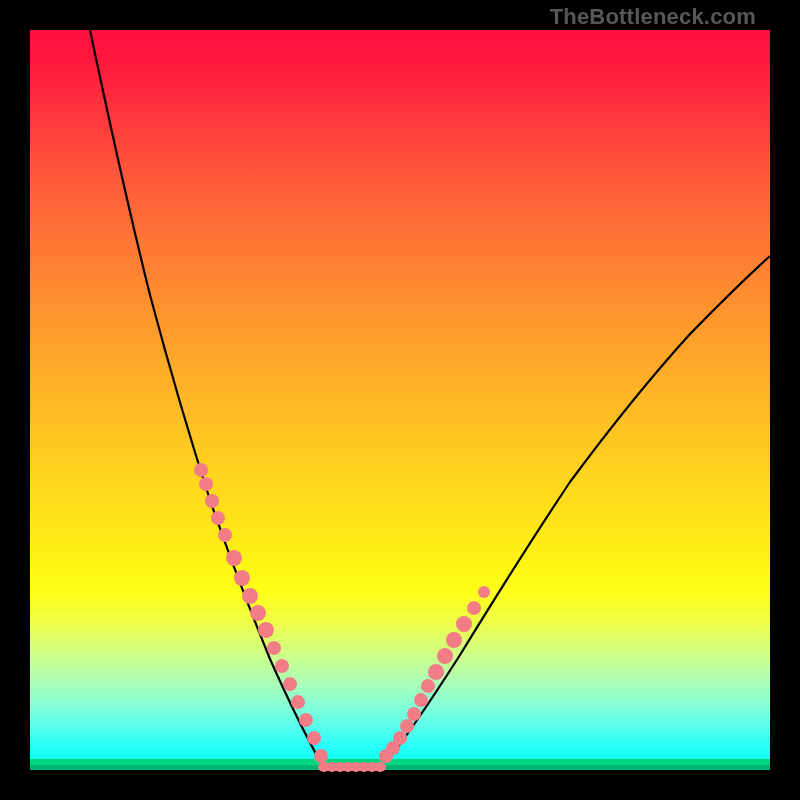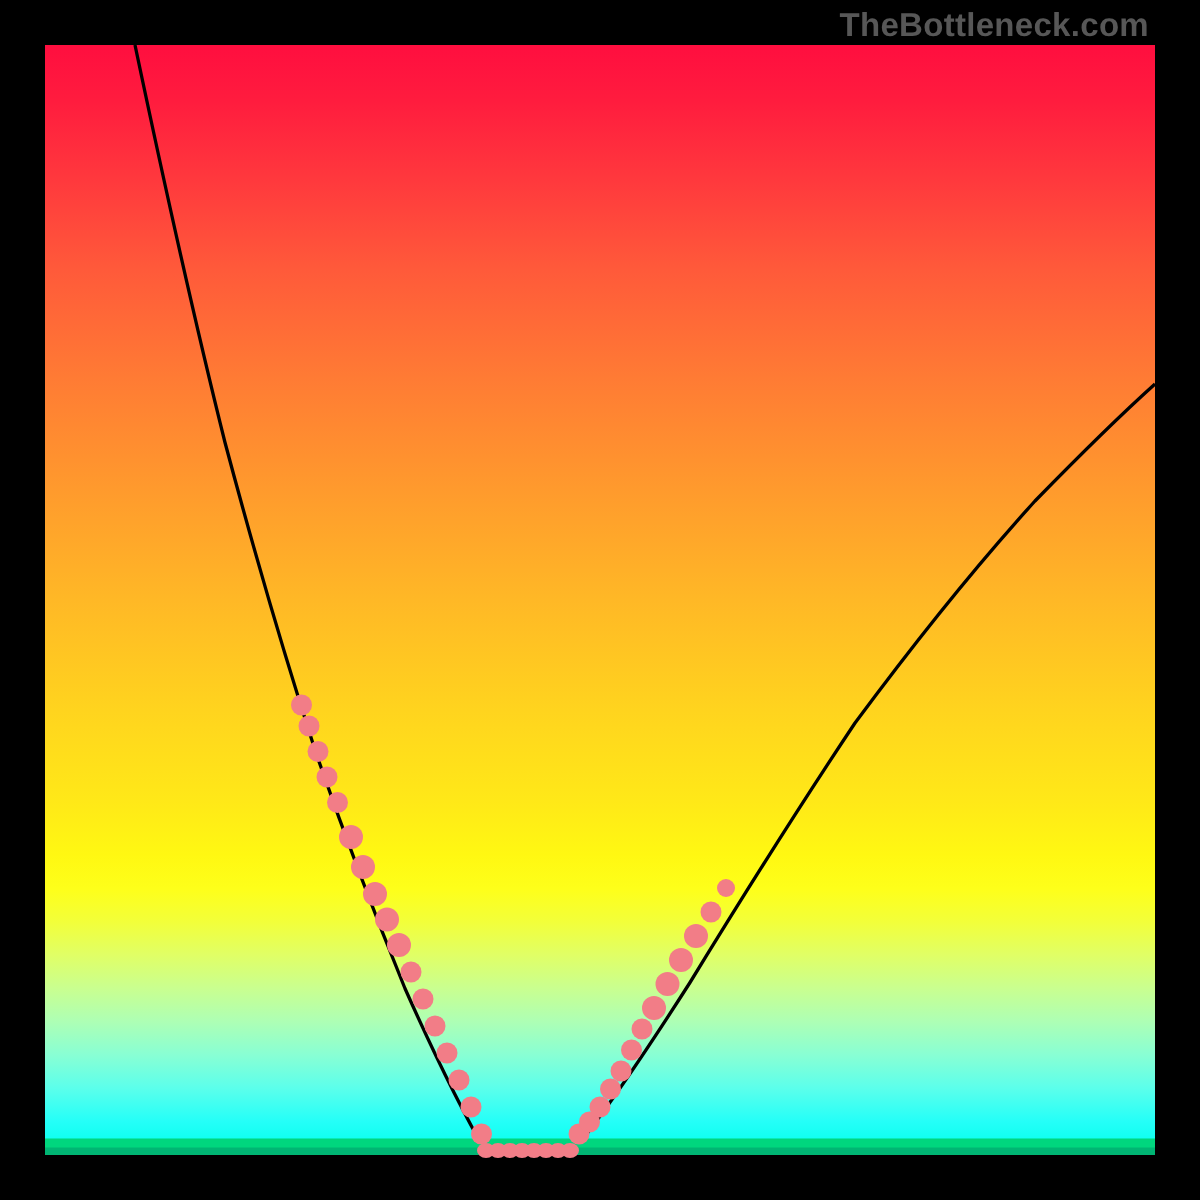--- a/index.html
+++ b/index.html
@@ -43,21 +43,21 @@
       #adffb5 88%,
       #88ffd4 91%,
       #5bffeb 94%,
       #24fff8 97%,
       #00ffea 100%
     );
   }
   .watermark {
     position: absolute;
     top: 4px;
-    right: 34px;
+    right: 44px;
     font-family: Arial, Helvetica, sans-serif;
     font-size: 22px;
     font-weight: 600;
     color: #575757;
     letter-spacing: 0.2px;
     text-align: right;
   }
   svg.curve {
     position: absolute;
     left: 0;

